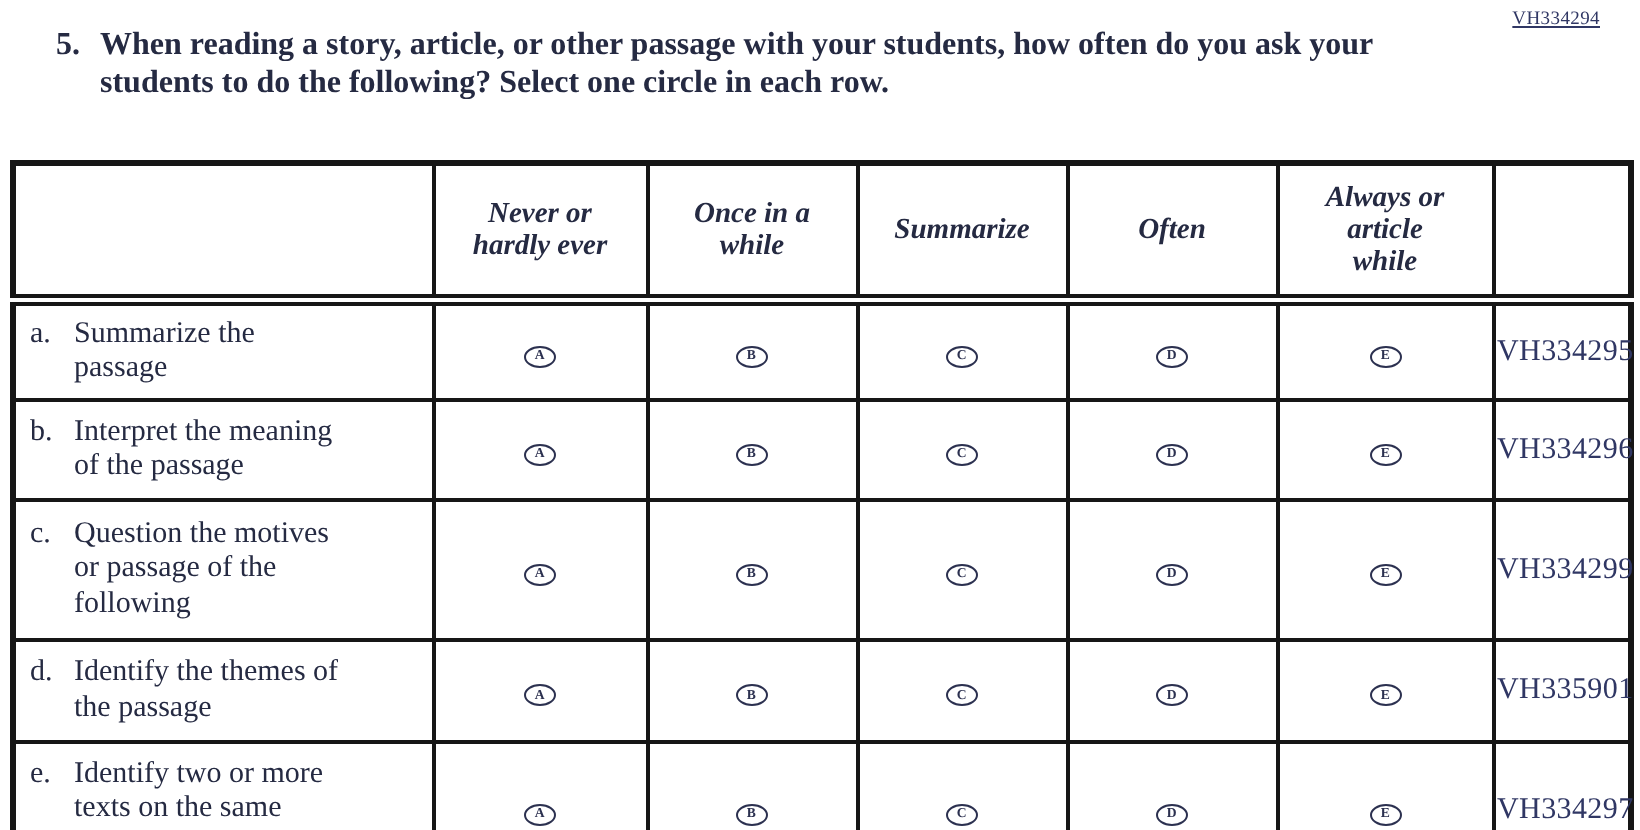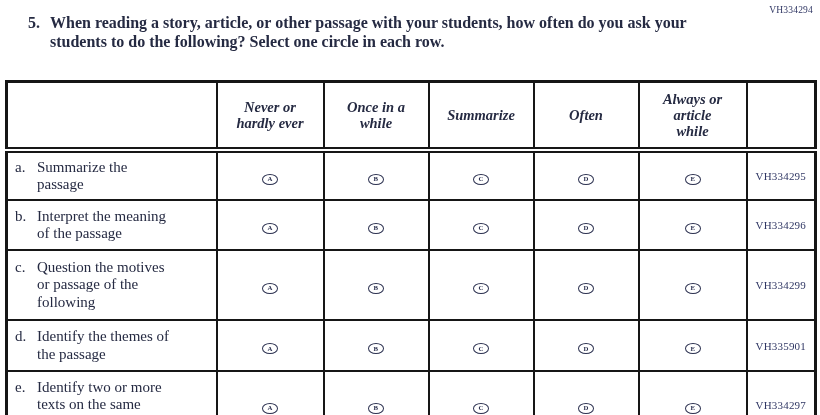--- a/index.html
+++ b/index.html
@@ -12,24 +12,25 @@
     width: 820px;
     height: 415px;
     background: #ffffff;
     font-family: "Liberation Serif", serif;
     color: #252a42;
     overflow: hidden;
   }
   .form-code-top {
     position: absolute;
     top: 5px;
-    right: 7px;
+    right: 20px;
     font-size: 9.5px;
     color: #303764;
     letter-spacing: 0.2px;
+    text-decoration: underline;
   }
   .question {
     position: absolute;
     top: 13px;
     left: 28px;
     width: 715px;
     display: flex;
     font-weight: bold;
     font-size: 16px;
     line-height: 19px;
@@ -97,21 +98,21 @@
   .bletter {
     font-size: 8px;
     line-height: 1;
     font-weight: bold;
     color: #2c3150;
     transform: scale(0.85);
   }
   td.code-cell {
     text-align: center;
     vertical-align: middle;
-    font-size: 11px;
+    font-size: 15px;
     color: #303764;
     padding: 0 1px;
     letter-spacing: 0.2px;
   }
 </style>
 </head>
 <body>
 
 <div class="page">
 

